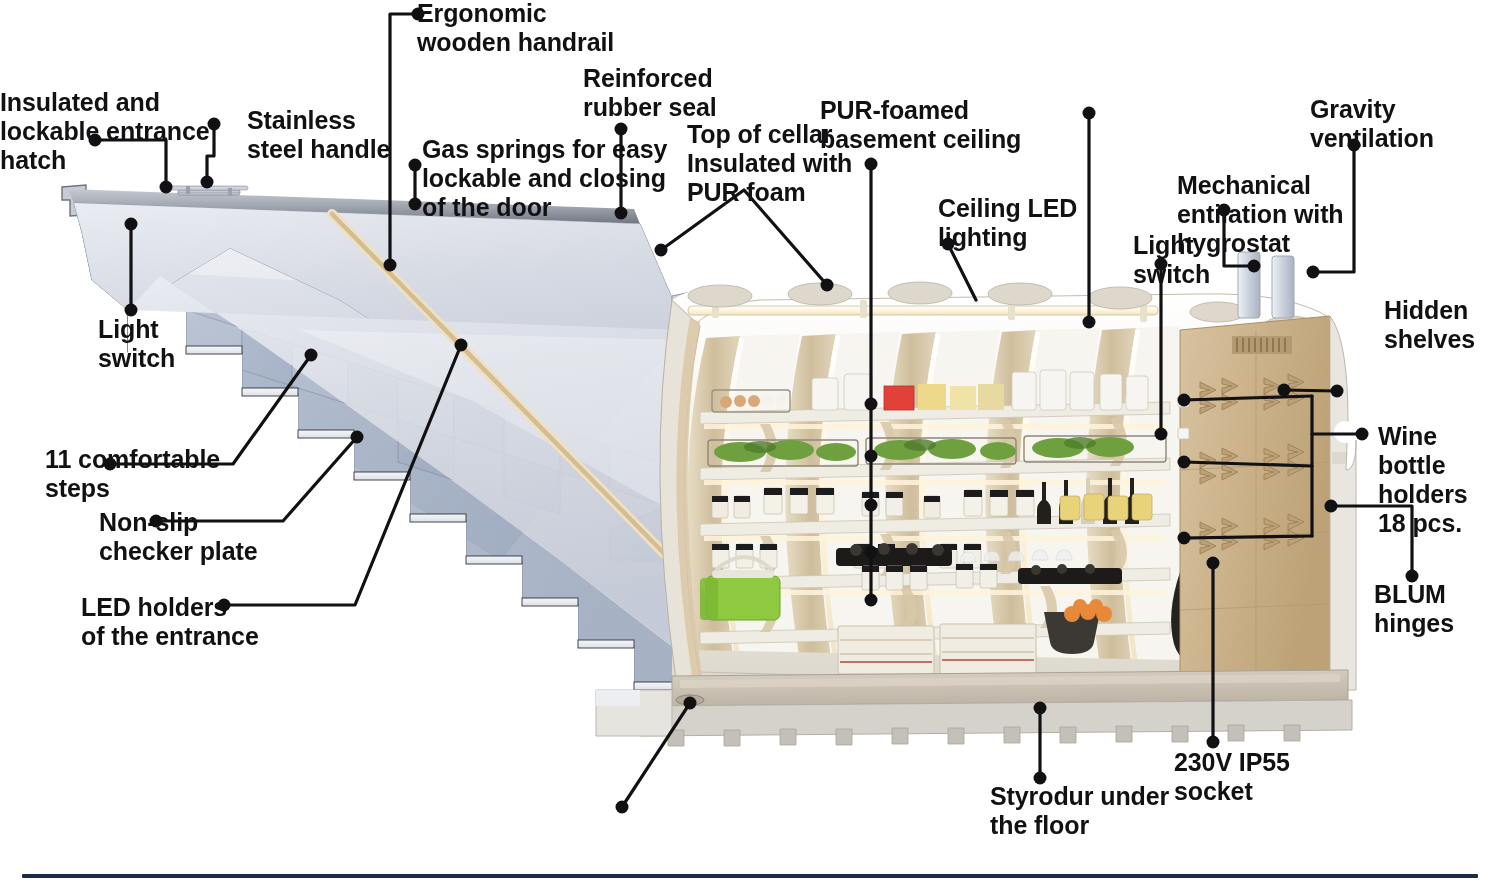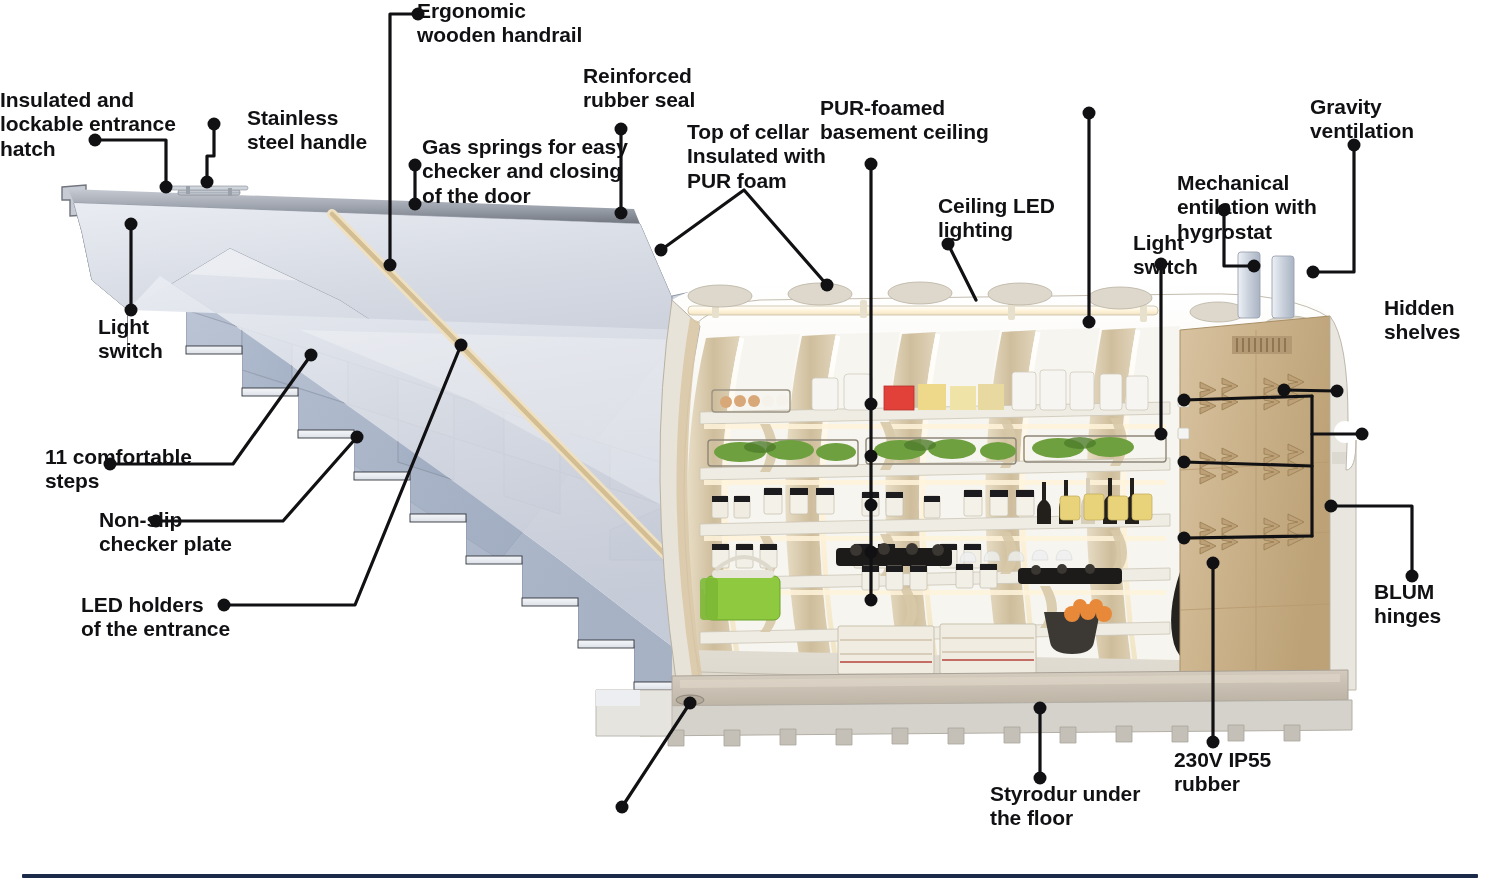--- a/index.html
+++ b/index.html
@@ -10,21 +10,21 @@
   }
   #stage{
     position:relative;
     width:1500px;height:887px;
     background:#ffffff;
     overflow:hidden;
   }
   
   .lbl{
     position:absolute;
-    font-size:21px;
+    font-size:25px;
     line-height:1.16;
     font-weight:700;
     color:#111114;
     letter-spacing:-0.1px;
     white-space:pre-line;
     z-index:40;
   }
   
   #leaders{position:absolute;left:0;top:0;width:1500px;height:887px;z-index:35;pointer-events:none;}
   #art{position:absolute;left:0;top:0;width:1500px;height:887px;z-index:10;}
@@ -754,21 +754,21 @@
 lockable entrance
 hatch</div>
 
   <div class="lbl" style="left:247px;top:106px;">Stainless
 steel handle</div>
 
   <div class="lbl" style="left:417px;top:-1px;">Ergonomic
 wooden handrail</div>
 
   <div class="lbl" style="left:422px;top:135px;">Gas springs for easy
-checker and closing
+lockable and closing
 of the door</div>
 
   <div class="lbl" style="left:583px;top:64px;">Reinforced
 rubber seal</div>
 
   <div class="lbl" style="left:687px;top:120px;">Top of cellar
 Insulated with
 PUR foam</div>
 
   <div class="lbl" style="left:820px;top:96px;">PUR-foamed
@@ -784,20 +784,22 @@
 
   <div class="lbl" style="left:1310px;top:95px;">Gravity
 ventilation</div>
 
   <div class="lbl" style="left:1133px;top:231px;">Light
 switch</div>
 
   <div class="lbl" style="left:1384px;top:296px;">Hidden
 shelves</div>
 
+  <div class="lbl" style="left:1378px;top:422px;">Wine bottle
+holders 18 pcs.</div>
 
   <div class="lbl" style="left:1374px;top:580px;">BLUM
 hinges</div>
 
   <div class="lbl" style="left:98px;top:315px;">Light
 switch</div>
 
   <div class="lbl" style="left:45px;top:445px;">11 comfortable
 steps</div>
 
@@ -805,17 +807,17 @@
 checker plate</div>
 
   <div class="lbl" style="left:81px;top:593px;">LED holders
 of the entrance</div>
 
 
   <div class="lbl" style="left:990px;top:782px;">Styrodur under
 the floor</div>
 
   <div class="lbl" style="left:1174px;top:748px;">230V IP55
-rubber</div>
+socket</div>
 
   <div class="baseline-rule" style="background: rgb(27, 42, 72);"></div>
 
 </div>
 
 </body></html>

